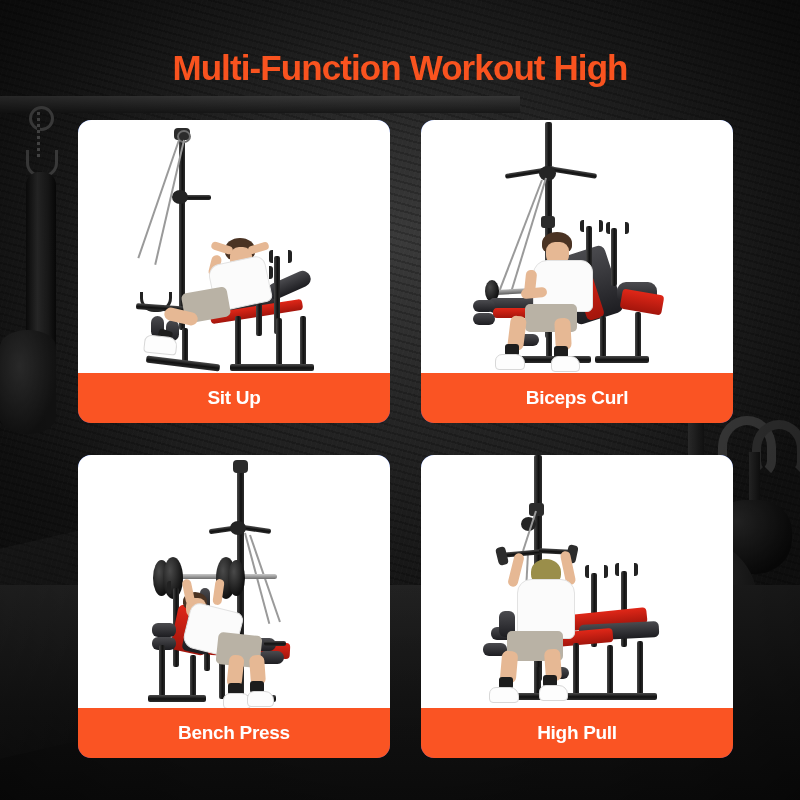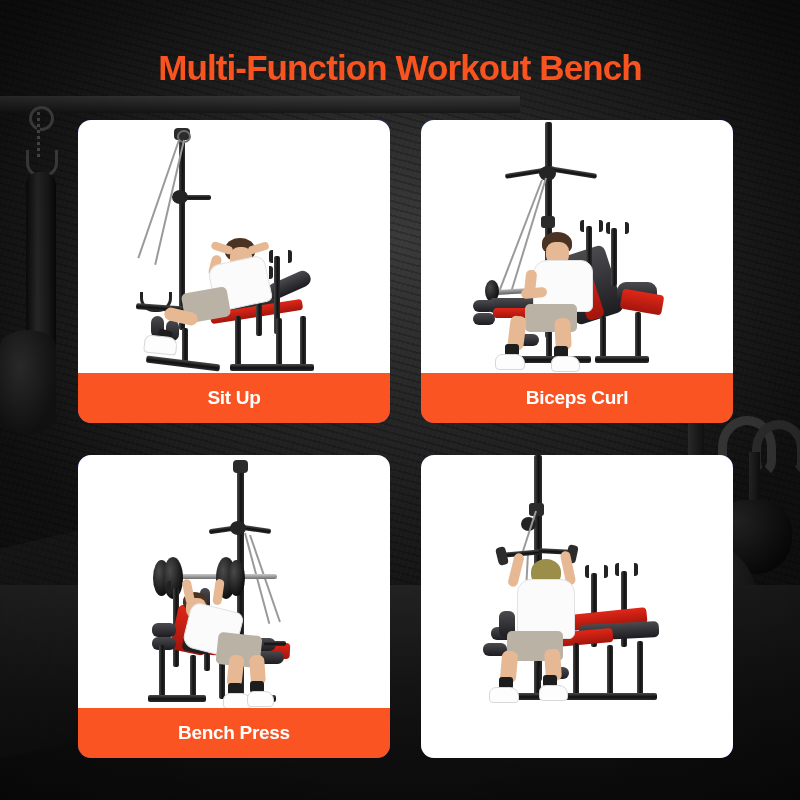--- a/index.html
+++ b/index.html
@@ -234,21 +234,21 @@
   <div class="bg-dumbbell-round"></div>
   <div class="bg-dumbbell-round two"></div>
   <div class="bg-bar-right"></div>
   <div class="bg-floor"></div>
   <div class="bg-floor-sheen"></div>
   <div class="bg-vignette"></div>
 </div>
 
 <div id="page">
 
-  <div id="page-title">Multi-Function Workout Bench</div>
+  <div id="page-title">Multi-Function Workout High</div>
 
   <div id="card-grid">
 
     <div class="feature-card">
       <div class="card-photo">
 
         <div class="eq bar-v" style="left:101px; top:14px; width:6px; height:196px;"></div>
         <div class="eq" style="left:96px; top:8px; width:16px; height:12px; background:#2b2b2b; border-radius:4px;"></div>
         <div class="eq" style="left:99px; top:10px; width:10px; height:9px; border:2px solid #6d6d6d; border-radius:50%;"></div>
         <div class="eq bar-h" style="left:104px; top:75px; width:29px; height:5px;"></div>
@@ -439,16 +439,17 @@
         <div class="eq skin" style="left:142px; top:96px; width:10px; height:34px; border-radius:5px; transform:rotate(-12deg);"></div>
         <div class="eq shirt" style="left:96px; top:124px; width:56px; height:58px; border-radius:14px 14px 6px 6px;"></div>
         <div class="eq shorts" style="left:86px; top:176px; width:56px; height:30px;"></div>
         <div class="eq skin" style="left:80px; top:196px; width:16px; height:32px; border-radius:6px; transform:rotate(5deg);"></div>
         <div class="eq skin" style="left:124px; top:194px; width:16px; height:32px; border-radius:6px; transform:rotate(-4deg);"></div>
         <div class="eq sock" style="left:78px; top:222px; width:14px; height:12px;"></div>
         <div class="eq sock" style="left:122px; top:220px; width:14px; height:12px;"></div>
         <div class="eq shoe" style="left:68px; top:232px; width:28px; height:14px;"></div>
         <div class="eq shoe" style="left:118px; top:230px; width:27px; height:14px;"></div>
       </div>
+      <div class="card-label">High Pull</div>
     </div>
 
   </div>
 </div>
 
 </body></html>

